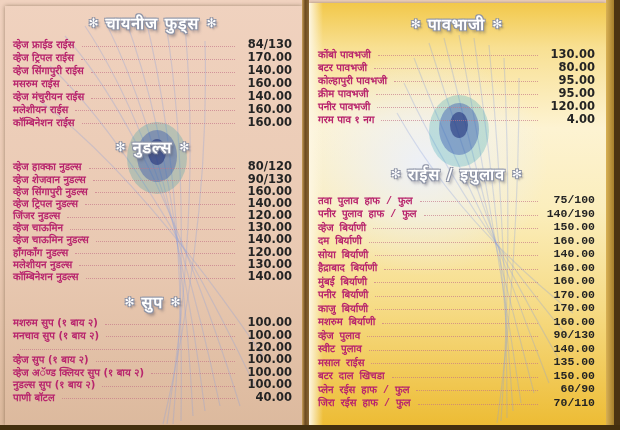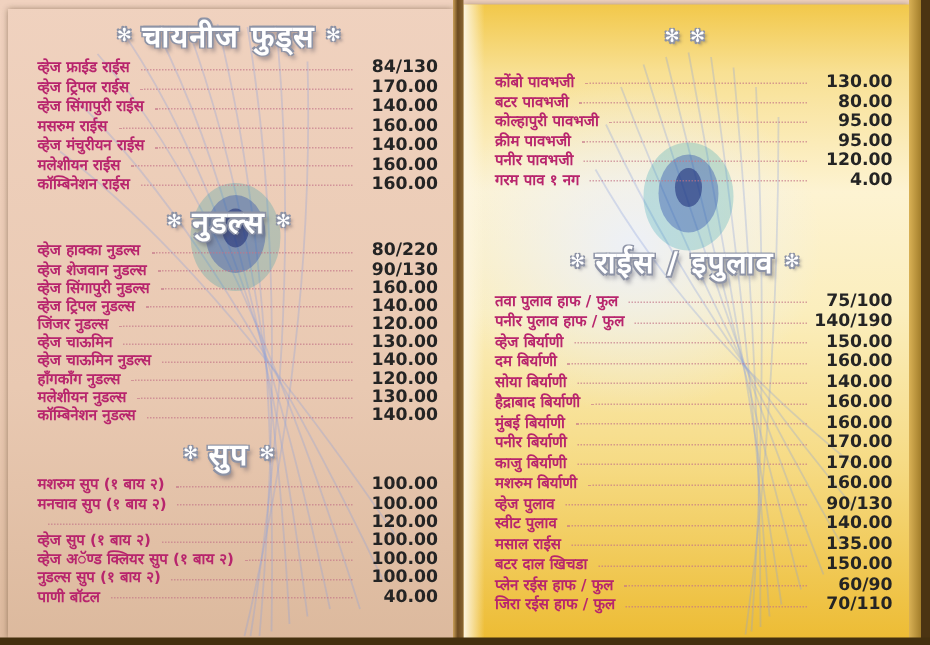--- a/index.html
+++ b/index.html
@@ -24,35 +24,35 @@
         background:linear-gradient(90deg,#c99f58,#6b4a20 45%,#8a6733);}
   .edge-gold{position:absolute;left:606px;top:0;width:8px;height:430px;
         background:linear-gradient(90deg,#d9b155,#a37e2b);}
   .edge-dark{position:absolute;left:614px;top:0;width:6px;height:430px;background:#4b3412;}
   .edge-bottom{position:absolute;left:0;top:425px;width:620px;height:5px;background:#44300f;}
   
   .feather{position:absolute;left:0;top:0;pointer-events:none;}
   
   .content{position:relative;z-index:2;padding:4px 10px 0 8px;}
   .sec-header{display:flex;justify-content:center;align-items:center;gap:7px;height:22px;}
-  .sec-title{font-size:20px;font-weight:bold;color:#ffffff;letter-spacing:1px;
+  .sec-title{font-size:16px;font-weight:bold;color:#ffffff;letter-spacing:1px;
      text-shadow:-1px -1px 0 #8d93a6,1px -1px 0 #8d93a6,-1px 1px 0 #8d93a6,1px 1px 0 #8d93a6,2px 3px 3px rgba(70,70,90,.55);}
   .star{font-size:12px;font-weight:bold;color:#ffffff;
      text-shadow:-1px -1px 0 #8d93a6,1px -1px 0 #8d93a6,-1px 1px 0 #8d93a6,1px 1px 0 #8d93a6,2px 2px 2px rgba(70,70,90,.5);}
-  .rows{display:block;margin-left:12px;}
+  .rows{display:block;}
   .row{display:flex;align-items:center;}
   .nm{font-size:10px;font-weight:bold;color:#b8256d;white-space:nowrap;}
   .dots{flex:1;border-bottom:1px dotted rgba(195,115,135,.65);margin:0 5px 2px 7px;height:6px;}
   .pr{font-size:11.5px;font-weight:bold;color:#242424;min-width:52px;text-align:right;white-space:nowrap;}
   
   .rh129 .row{height:12.9px;}
   .rh122 .row{height:12.2px;}
   .rh124 .row{height:12.4px;}
   .rh130 .row{height:13.0px;justify-content:center;}
-  .rh135 .row{height:13.5px;}
+  .rh135 .row{height:13.5px;font-family:Liberation Mono, monospace;}
 </style>
 </head>
 <body>
 
 <div class="board">
 
   <div class="page page-left">
     <svg class="feather" width="297" height="419" viewBox="0 0 297 419">
       <g fill="none" stroke="rgba(135,158,222,0.30)" stroke-width="1.2">
         <path d="M60,30 Q150,130 235,400"></path>
@@ -127,21 +127,21 @@
         <div class="sec-header">
           <span class="star">✻</span>
           <span class="sec-title">नुडल्स</span>
           <span class="star">✻</span>
         </div>
         <div class="rows rh122" style="margin-top:2px">
 
             <div class="row">
               <span class="nm">व्हेज हाक्का नुडल्स</span>
               <span class="dots"></span>
-              <span class="pr">80/220</span>
+              <span class="pr">80/120</span>
             </div>
 
             <div class="row">
               <span class="nm">व्हेज शेजवान नुडल्स</span>
               <span class="dots"></span>
               <span class="pr">90/130</span>
             </div>
 
             <div class="row">
               <span class="nm">व्हेज सिंगापुरी नुडल्स</span>
@@ -261,20 +261,21 @@
           <path d="M210,75 Q210,260 188,420"></path>
       </g>
       <ellipse cx="150" cy="128" rx="30" ry="36" fill="rgba(0,145,165,0.22)"></ellipse>
       <ellipse cx="150" cy="126" rx="20" ry="26" fill="rgba(40,70,170,0.38)"></ellipse>
       <ellipse cx="150" cy="122" rx="9" ry="13" fill="rgba(15,30,110,0.5)"></ellipse>
     </svg>
     <div class="content" style="padding:4px 11px 0 9px">
       <div class="sec" style="margin-top:6px">
         <div class="sec-header">
           <span class="star">✻</span>
+          <span class="sec-title">पावभाजी</span>
           <span class="star">✻</span>
         </div>
         <div class="rows rh130" style="margin-top:12px">
 
             <div class="row">
               <span class="nm">कोंबो पावभजी</span>
               <span class="dots"></span>
               <span class="pr">130.00</span>
             </div>
 

